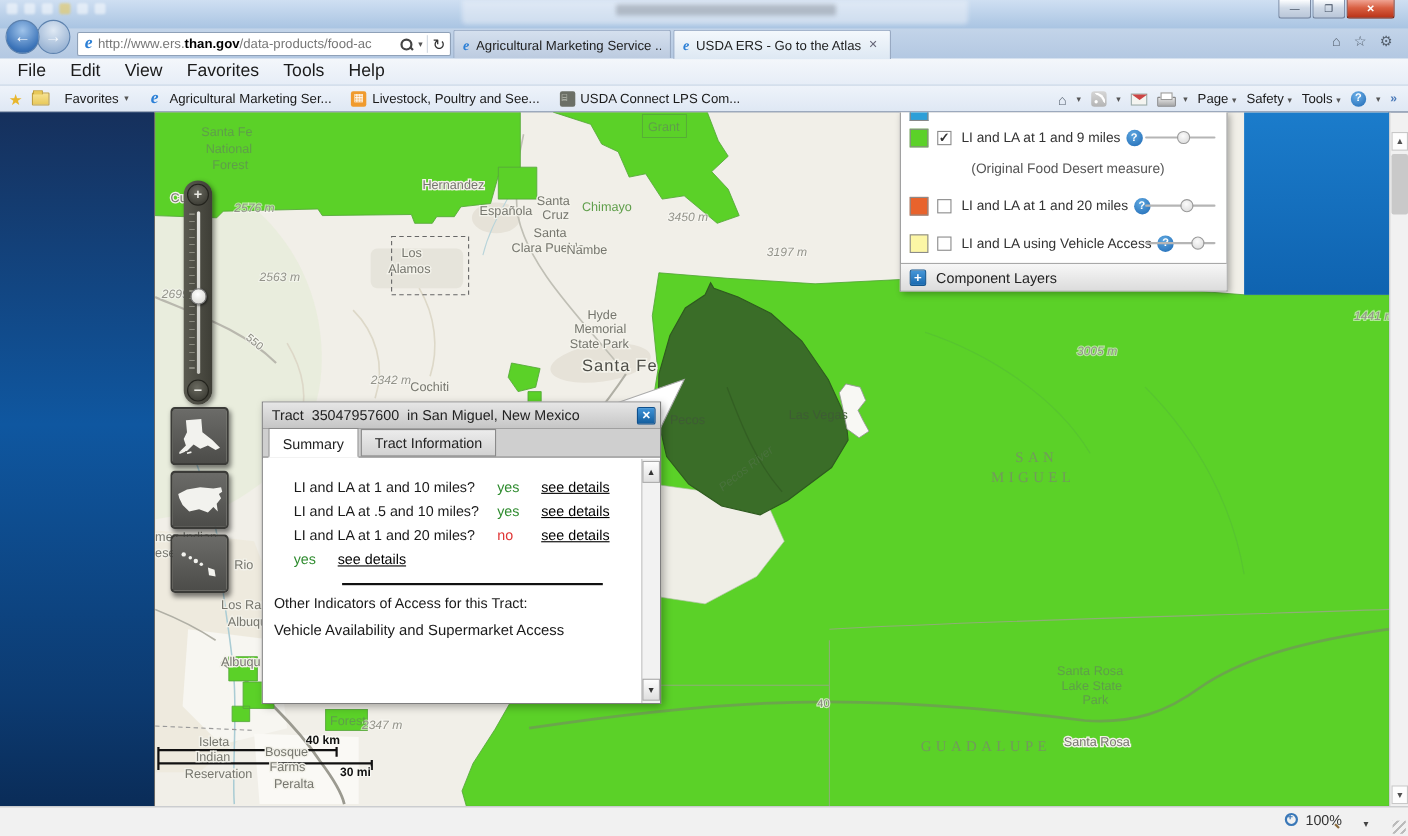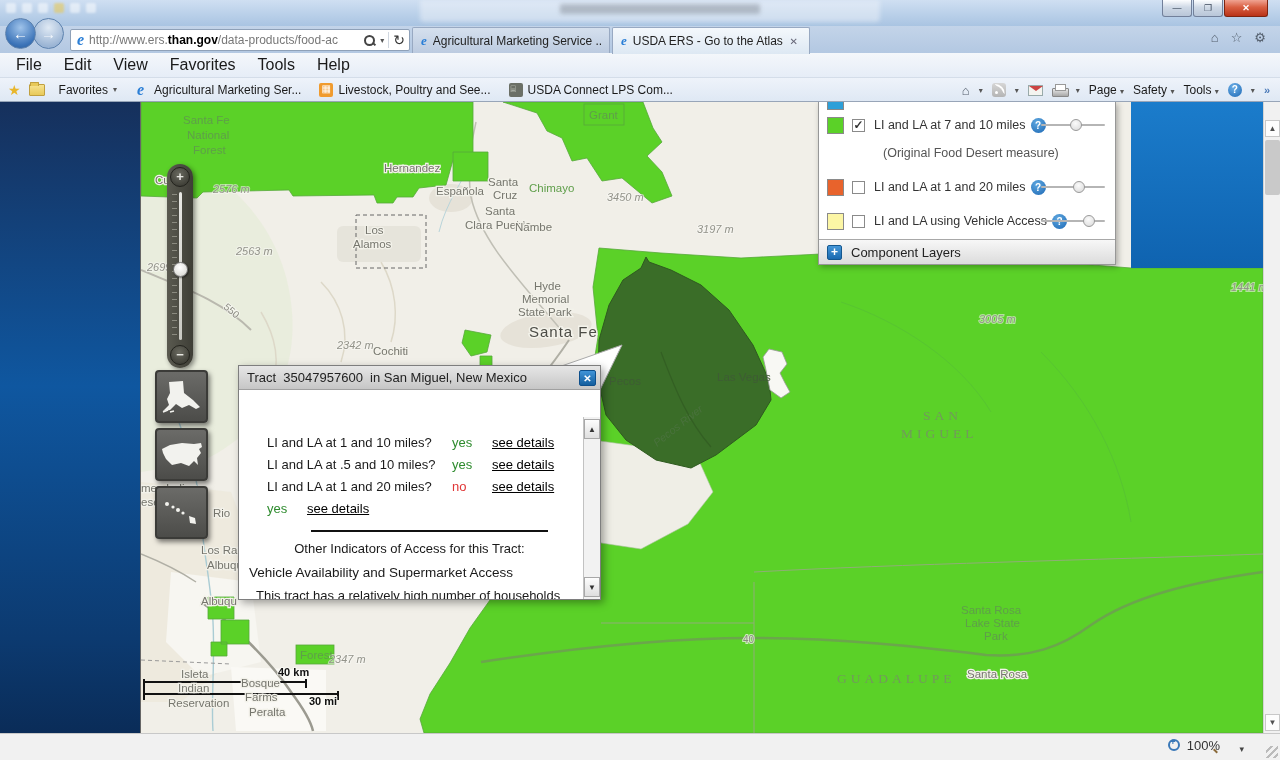--- a/index.html
+++ b/index.html
@@ -135,21 +135,21 @@
     background:radial-gradient(circle at 45% 35%, #fbfbfb, #d8d8d8); border:1px solid #9a9a9a; margin-left:-6px; }
   .lp-sub { position:absolute; left:64px; top:44px; color:#555; font-size:12.5px; }
   .lp-footer { position:absolute; left:0; right:0; bottom:0; height:25px;
     background:linear-gradient(#f7f7f7,#dcdcdc); border-top:1px solid #a8a8a8; display:flex; align-items:center; }
   .lp-plus { width:15px; height:15px; background:linear-gradient(#4596d8,#1a6ab0); border:1px solid #14578f; border-radius:2px;
     color:#fff; font-weight:bold; font-size:12px; line-height:13px; text-align:center; margin:0 9px 0 8px; }
   .lp-footer-label { font-weight:normal; font-size:13px; color:#222; }
 
   
   .callout { position:absolute; left:540px; top:238px; width:95px; height:60px; z-index:8; }
-  .popup { position:absolute; left:238px; top:263px; width:363px; height:235px; z-index:9;
+  .popup { position:absolute; left:238px; top:263px; width:363px; height:275px; z-index:9;
     background:#fff; border:1px solid #7e7e7e; box-shadow:3px 3px 8px rgba(0,0,0,.35); }
   .pp-title { height:24px; background:linear-gradient(#e6e6e6,#c6c6c6); border-bottom:1px solid #a0a0a0;
     display:flex; align-items:center; padding:0 4px 0 8px; font-size:13px; color:#222; white-space:pre; }
   .pp-title-text { flex:1; overflow:hidden; }
   .pp-close { width:17px; height:16px; background:linear-gradient(#4094d8,#135e9e); border:1px solid #0d4f8c; border-radius:2px;
     color:#fff; font-size:10px; font-weight:bold; text-align:center; line-height:15px; }
   .pp-tabs { height:26px; background:#cfcfcf; border-bottom:1px solid #8a8a8a; display:flex; align-items:flex-end; padding-left:5px; }
   .pp-tab { font-size:13px; color:#222; padding:4px 12px 4px; border:1px solid #8a8a8a; margin-right:2px; }
   .pp-tab.active { background:#fff; border-bottom:1px solid #fff; padding-top:6px; position:relative; top:1px; }
   .pp-tab.inactive { background:linear-gradient(#ececec,#d2d2d2); }
@@ -157,21 +157,21 @@
   .pp-scroll { position:absolute; right:0; top:0; bottom:0; width:17px; background:#f2f2f2; border-left:1px solid #c2c2c2; }
   .pp-sc-btn { position:absolute; left:0; width:16px; height:20px; background:linear-gradient(#fdfdfd,#dfdfdf); border:1px solid #a8a8a8;
     font-size:8px; color:#333; text-align:center; line-height:19px; }
   .pp-sc-up { top:2px; } .pp-sc-dn { bottom:2px; }
   .pp-rows { margin:18px 0 0 28px; font-size:13px; color:#1a1a1a; }
   .pp-row { display:flex; height:22px; }
   .pp-q { width:185px; }
   .pp-a { width:40px; font-size:13px; }
   .pp-link { text-decoration:underline; color:#000; }
   .pp-divider { width:237px; height:2px; background:#111; margin:7px 0 0 72px; }
-  .pp-other { text-align:center; font-size:13px; color:#1a1a1a; margin:9px 30px 0 10px; }
+  .pp-other { font-size:13px; color:#1a1a1a; margin:9px 30px 0 10px; }
   .pp-subhead { font-size:13.5px; color:#1a1a1a; margin:9px 0 0 10px; }
   .pp-para { font-size:13px; color:#1a1a1a; line-height:21px; margin:5px 30px 0 17px; }
 
   
   .page-scroll { position:absolute; right:0; top:0; bottom:0; width:17px; background:#f1f1f1; border-left:1px solid #d4d4d4; }
   .ps-up { position:absolute; top:18px; left:1px; width:15px; height:17px; background:#fdfdfd; border:1px solid #c8c8c8;
     color:#505050; font-size:8px; text-align:center; line-height:16px; }
   .ps-dn { position:absolute; bottom:2px; left:1px; width:15px; height:17px; background:#fdfdfd; border:1px solid #c8c8c8;
     color:#505050; font-size:8px; text-align:center; line-height:16px; }
   .ps-thumb { position:absolute; top:38px; left:1px; width:15px; height:55px; background:#c9c9c9; border-radius:2px; }
@@ -438,21 +438,21 @@
           <circle cx="21" cy="15" r="1.6" fill="#f2f2ee"></circle>
         <path d="M27,18 L33,20 L34,26 L28,25 Z" fill="#f2f2ee"></path>
       </svg>
     </div>
 
     <div class="layers-panel">
       <div class="lp-partial"></div>
       <div class="lp-row" style="top:14px">
         <span class="lp-swatch" style="background: rgb(91, 209, 40);"></span>
         <span class="lp-check">✓</span>
-        <span class="lp-label">LI and LA at 7 and 10 miles</span>
+        <span class="lp-label">LI and LA at 1 and 9 miles</span>
         <span class="lp-help">?</span>
         <span class="layer-slider">
             <span class="track"></span>
             <span class="slider-thumb" style="left: 55%;"></span>
           </span>
       </div>
       <div class="lp-sub">(Original Food Desert measure)</div>
       <div class="lp-row" style="top:76px">
         <span class="lp-swatch" style="background: rgb(232, 99, 44);"></span>
         <span class="lp-check"></span>
@@ -480,20 +480,24 @@
     </div>
 
     <svg class="callout" viewBox="0 0 95 60">
       <polygon points="82,5 10,30 58,54" fill="#ffffff" stroke="#aaa" stroke-width="1"></polygon>
     </svg>
 
     <div class="popup">
       <div class="pp-title">
         <span class="pp-title-text">Tract  35047957600  in San Miguel, New Mexico</span>
         <span class="pp-close">✕</span>
+      </div>
+      <div class="pp-tabs">
+        <span class="pp-tab active">Summary</span>
+        <span class="pp-tab inactive">Tract Information</span>
       </div>
       <div class="pp-body">
         <div class="pp-rows">
           <div class="pp-row">
             <span class="pp-q">LI and LA at 1 and 10 miles?</span>
             <span class="pp-a" style="color: rgb(46, 139, 46);">yes</span>
             <span class="pp-link">see details</span>
           </div>
           <div class="pp-row">
             <span class="pp-q">LI and LA at .5 and 10 miles?</span>
@@ -506,21 +510,20 @@
             <span class="pp-link">see details</span>
           </div>
           <div class="pp-row">
             <span class="pp-a" style="color: rgb(46, 139, 46);">yes</span>
             <span class="pp-link">see details</span>
           </div>
         </div>
         <div class="pp-divider"></div>
         <div class="pp-other">Other Indicators of Access for this Tract:</div>
         <div class="pp-subhead">Vehicle Availability and Supermarket Access</div>
-        <div class="pp-para">This tract has a relatively high number of households (122 of 2667 total households(10%)) without vehicles that are more than one-half mile from a supermarket.</div>
         <div class="pp-scroll">
           <div class="pp-sc-btn pp-sc-up">▲</div>
           <div class="pp-sc-btn pp-sc-dn">▼</div>
         </div>
       </div>
     </div>
 
     <div class="page-scroll">
       <div class="ps-up">▲</div>
       <div class="ps-thumb"></div>

